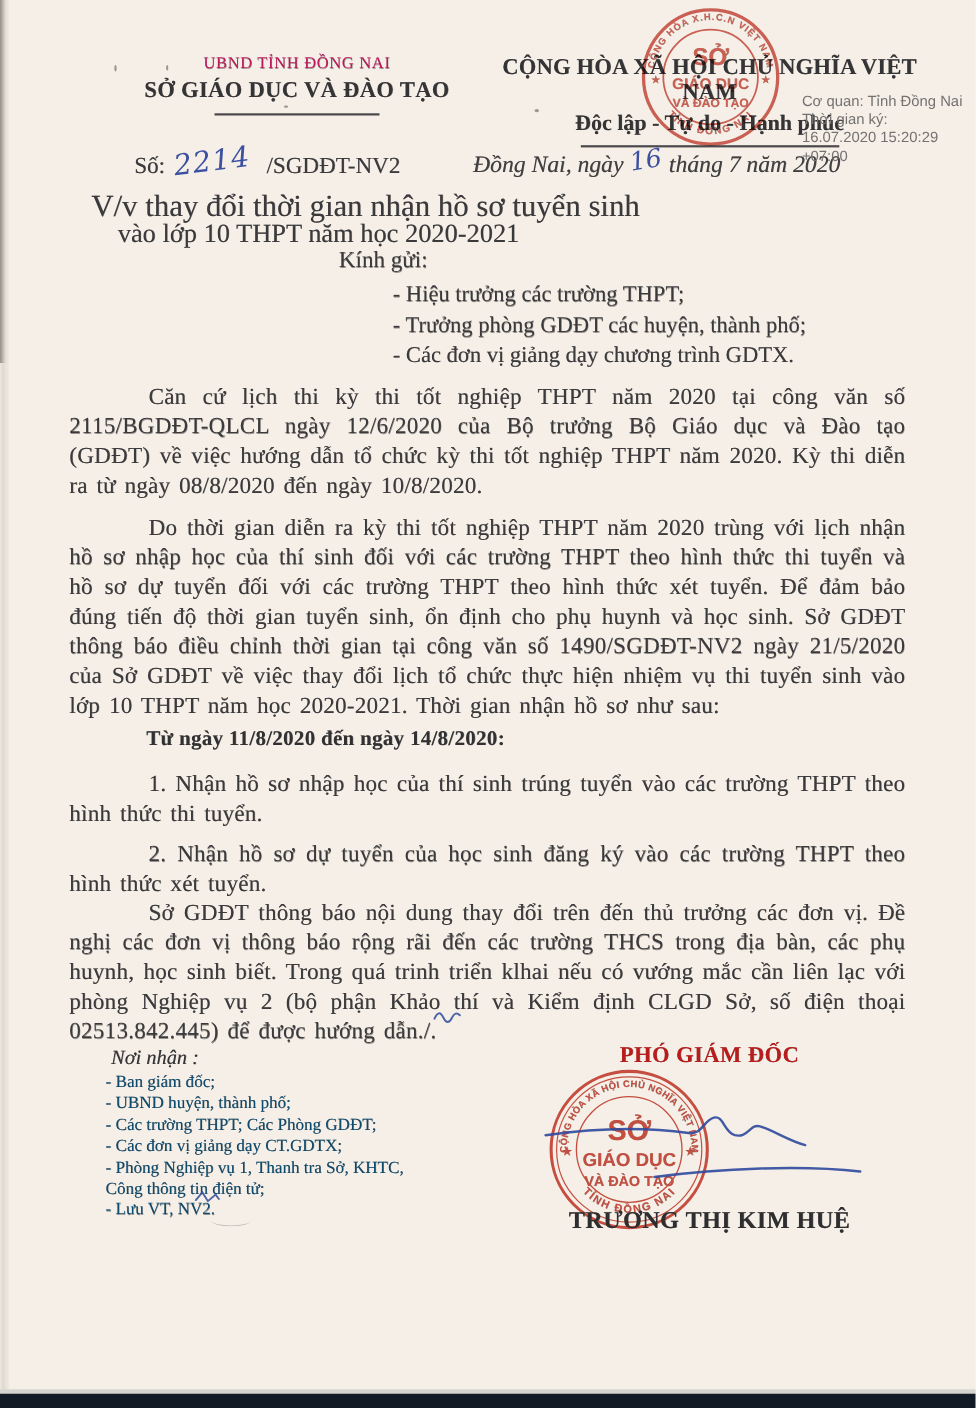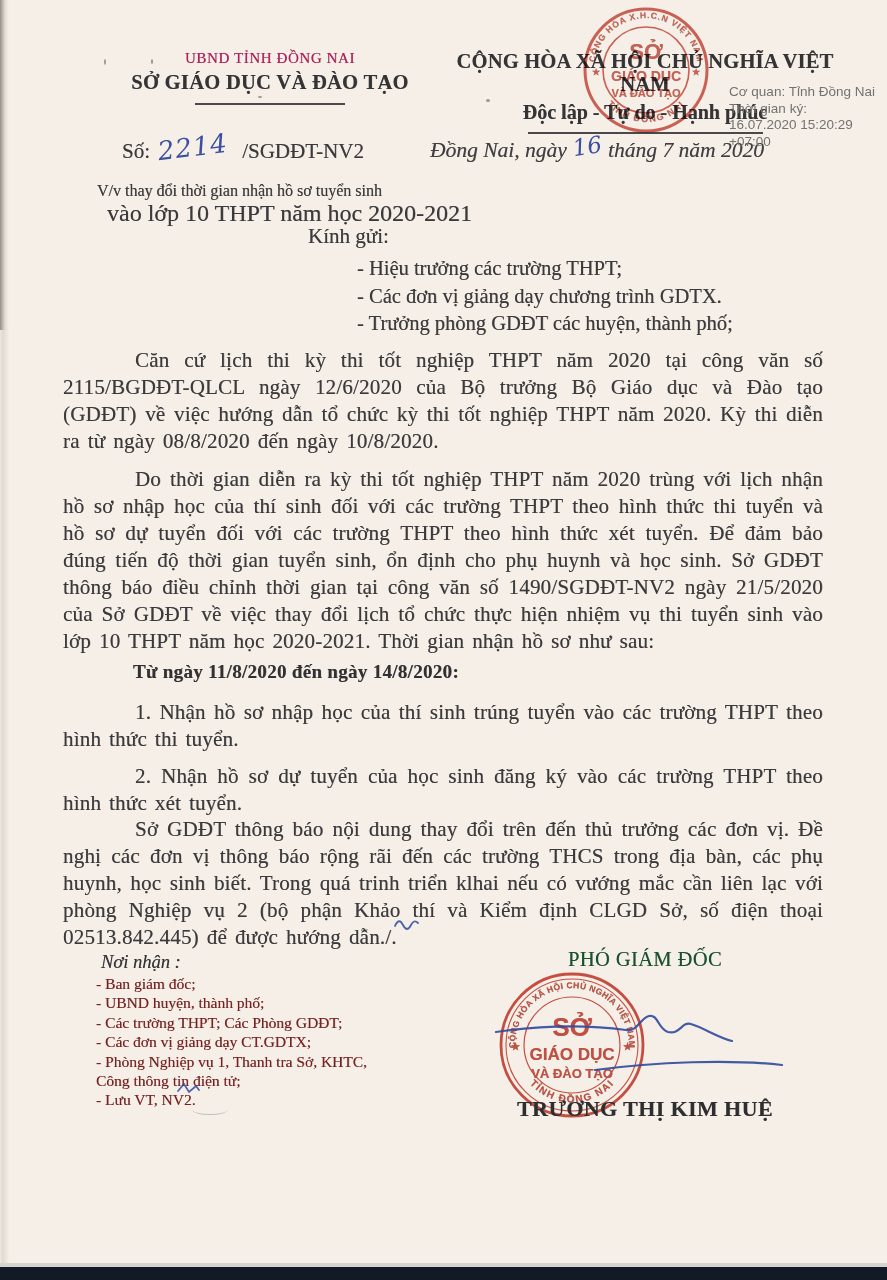--- a/index.html
+++ b/index.html
@@ -32,41 +32,41 @@
 
   .esign{left:729px;top:84px;width:160px;font-family:"Liberation Sans",sans-serif;
     font-size:13.5px;line-height:16.5px;color:#737271;z-index:7;text-shadow:none;}
 
   .so-line{left:122px;top:134px;font-size:21px;white-space:nowrap;}
   .hw{font-family:"DejaVu Serif",serif;font-style:italic;color:#3c50a2;text-shadow:none;}
   .hw-num{display:inline-block;font-size:26px;letter-spacing:1px;transform:rotate(-7deg) translateY(-2px);margin:0 14px 0 8px;}
   .date-line{left:430px;top:136px;font-size:21.5px;font-style:italic;white-space:nowrap;color:#3f3e41;z-index:2;}
   .hw-day{display:inline-block;font-size:23px;transform:rotate(-9deg) translateY(-3px);margin:0 6px;}
 
-  .subject1{left:83px;top:182px;font-size:16px;margin-left:14px;}
+  .subject1{left:83px;top:172px;font-size:28px;}
   .subject2{left:107px;top:200px;font-size:24px;}
   .salutation{left:308px;top:224px;font-size:21px;}
 
   .recipients{left:357px;top:255px;font-size:20.5px;line-height:27.5px;}
 
   .para{left:63px;width:760px;text-align:justify;font-size:21px;line-height:27px;
     text-indent:72px;word-spacing:2.5px;letter-spacing:.2px;}
   .p1{top:347px;}
   .p2{top:466px;}
   .heading{left:133px;top:661px;font-size:19px;font-weight:700;letter-spacing:.3px;color:#313033;}
   .i1{top:699px;}
   .i2{top:763px;}
   .p3{top:816px;}
 
   .noi-nhan{left:101px;top:952px;font-size:18.5px;font-weight:400;font-style:italic;color:#333236;}
-  .nn-list{left:96px;top:974px;font-size:15.5px;line-height:19.4px;color:#7f1d1d;}
+  .nn-list{left:96px;top:974px;font-size:15.5px;line-height:19.4px;color:#0c4a6e;}
 
   .sig-block{left:520px;top:945px;width:250px;text-align:center;z-index:3;}
   .sig-block .kt{font-size:20.5px;font-weight:700;letter-spacing:.4px;color:#313033;}
-  .sig-block .title{font-size:20.5px;font-weight:400;letter-spacing:.4px;margin-top:3px;color:#14532d;}
+  .sig-block .title{font-size:20.5px;font-weight:700;letter-spacing:.4px;margin-top:3px;color:#b91c1c;}
   .signer-name{left:515px;top:1096px;width:260px;text-align:center;font-size:22px;font-weight:700;letter-spacing:.4px;color:#2e2d30;z-index:8;}
 
   .stamp{mix-blend-mode:multiply;}
   .stamp-top{left:571px;top:-5px;z-index:6;opacity:.78;}
   .stamp-bottom{left:487px;top:960px;z-index:4;opacity:.88;}
   .stamp text{font-family:"Liberation Sans",sans-serif;font-weight:700;fill:#c63b2c;}
   .stamp circle{fill:none;stroke:#c63b2c;}
 
   .sig-ink{left:430px;top:985px;z-index:9;}
   .pen-mark-1{left:392px;top:915px;z-index:9;}
@@ -104,22 +104,22 @@
   <div class="abs date-line">
     <span>Đồng Nai, ngày</span><span class="hw hw-day">16</span><span>tháng 7 năm 2020</span>
   </div>
 
   <div class="abs subject1">V/v thay đổi thời gian nhận hồ sơ tuyển sinh</div>
   <div class="abs subject2">vào lớp 10 THPT năm học 2020-2021</div>
 
   <div class="abs salutation">Kính gửi:</div>
   <div class="abs recipients">
     <div>- Hiệu trưởng các trường THPT;</div>
+    <div>- Trưởng phòng GDĐT các huyện, thành phố;</div>
     <div>- Các đơn vị giảng dạy chương trình GDTX.</div>
-    <div>- Trưởng phòng GDĐT các huyện, thành phố;</div>
   </div>
 
   <div class="abs para p1">Căn cứ lịch thi kỳ thi tốt nghiệp THPT năm 2020 tại công văn số 2115/BGDĐT-QLCL ngày 12/6/2020 của Bộ trưởng Bộ Giáo dục và Đào tạo (GDĐT) về việc hướng dẫn tổ chức kỳ thi tốt nghiệp THPT năm 2020. Kỳ thi diễn ra từ ngày 08/8/2020 đến ngày 10/8/2020.</div>
   <div class="abs para p2">Do thời gian diễn ra kỳ thi tốt nghiệp THPT năm 2020 trùng với lịch nhận hồ sơ nhập học của thí sinh đối với các trường THPT theo hình thức thi tuyển và hồ sơ dự tuyển đối với các trường THPT theo hình thức xét tuyển. Để đảm bảo đúng tiến độ thời gian tuyển sinh, ổn định cho phụ huynh và học sinh. Sở GDĐT thông báo điều chỉnh thời gian tại công văn số 1490/SGDĐT-NV2 ngày 21/5/2020 của Sở GDĐT về việc thay đổi lịch tổ chức thực hiện nhiệm vụ thi tuyển sinh vào lớp 10 THPT năm học 2020-2021. Thời gian nhận hồ sơ như sau:</div>
   <div class="abs heading">Từ ngày 11/8/2020 đến ngày 14/8/2020:</div>
   <div class="abs para i1">1. Nhận hồ sơ nhập học của thí sinh trúng tuyển vào các trường THPT theo hình thức thi tuyển.</div>
   <div class="abs para i2">2. Nhận hồ sơ dự tuyển của học sinh đăng ký vào các trường THPT theo hình thức xét tuyển.</div>
   <div class="abs para p3">Sở GDĐT thông báo nội dung thay đổi trên đến thủ trưởng các đơn vị. Đề nghị các đơn vị thông báo rộng rãi đến các trường THCS trong địa bàn, các phụ huynh, học sinh biết. Trong quá trinh triển klhai nếu có vướng mắc cần liên lạc với phòng Nghiệp vụ 2 (bộ phận Khảo thí và Kiểm định CLGD Sở, số điện thoại 02513.842.445) để được hướng dẫn./.</div>
 
   <div class="abs noi-nhan">Nơi nhận :</div>

